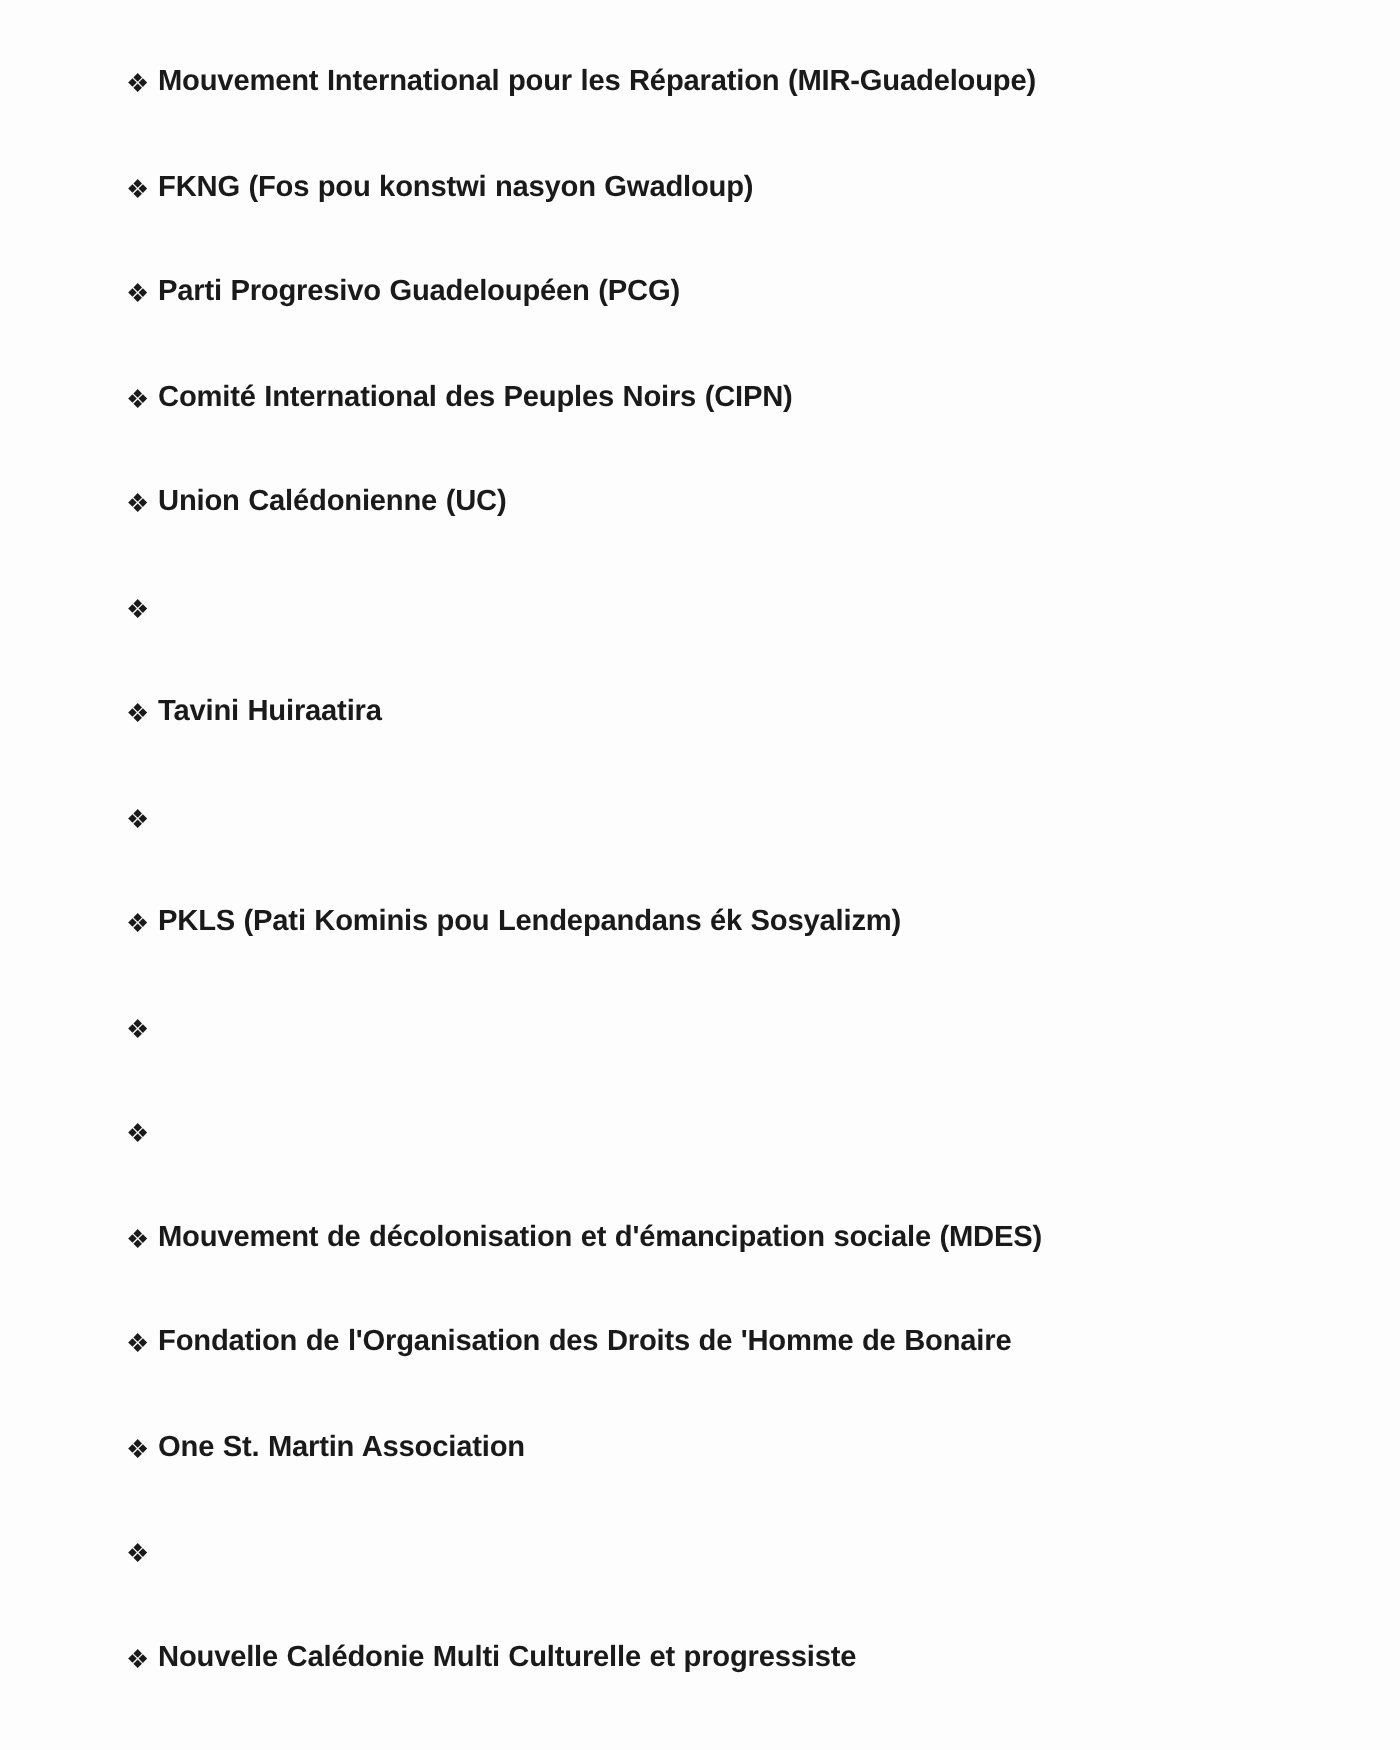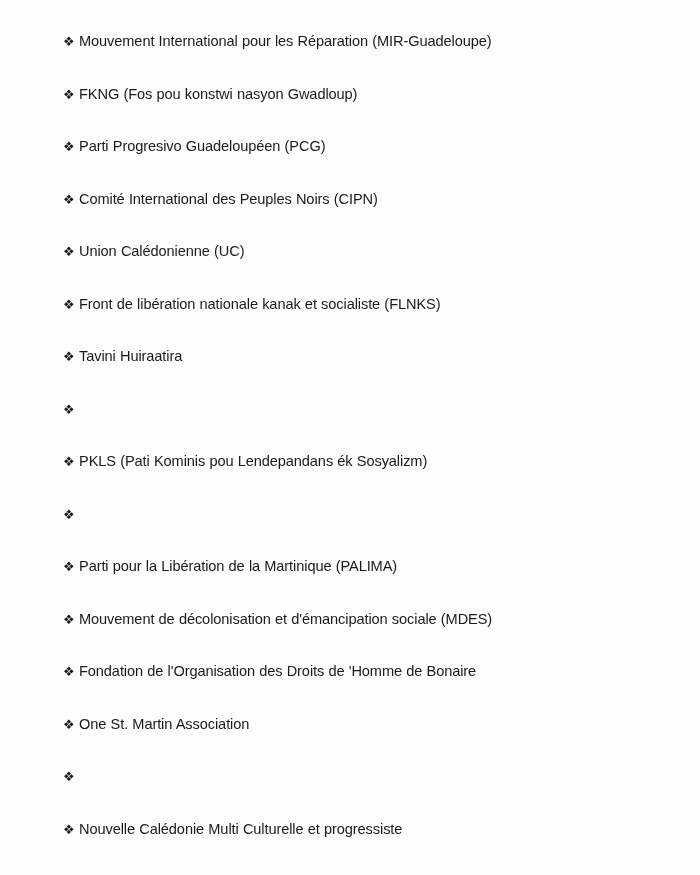--- a/index.html
+++ b/index.html
@@ -50,21 +50,21 @@
     font-size: 13px;
     line-height: 23px;
     color: #1a1a1a;
     text-align: left;
     user-select: none;
   }
 
   .party-label {
     flex: 1 1 auto;
     font-size: 14.6px;
-    font-weight: normal;
+    font-weight: bold;
     line-height: 23px;
     color: #1a1a1a;
     letter-spacing: -0.1px;
     max-width: 540px;
     word-spacing: 0.3px;
   }
 
   
   .party-item.wrap .party-label {
     max-width: 528px;
@@ -90,39 +90,37 @@
       <li class="party-item">
         <span class="bullet">❖</span>
         <span class="party-label">Comité International des Peuples Noirs (CIPN)</span>
       </li>
       <li class="party-item">
         <span class="bullet">❖</span>
         <span class="party-label">Union Calédonienne (UC)</span>
       </li>
       <li class="party-item">
         <span class="bullet">❖</span>
-        <span class="party-label">Front de libération nationale kanak et socialiste (FLNKS)</span>
       </li>
       <li class="party-item">
         <span class="bullet">❖</span>
         <span class="party-label">Tavini Huiraatira</span>
       </li>
       <li class="party-item">
         <span class="bullet">❖</span>
       </li>
       <li class="party-item">
         <span class="bullet">❖</span>
         <span class="party-label">PKLS (Pati Kominis pou Lendepandans ék Sosyalizm)</span>
       </li>
       <li class="party-item wrap">
         <span class="bullet">❖</span>
       </li>
       <li class="party-item">
         <span class="bullet">❖</span>
-        <span class="party-label">Parti pour la Libération de la Martinique (PALIMA)</span>
       </li>
       <li class="party-item">
         <span class="bullet">❖</span>
         <span class="party-label">Mouvement de décolonisation et d'émancipation sociale (MDES)</span>
       </li>
       <li class="party-item">
         <span class="bullet">❖</span>
         <span class="party-label">Fondation de l'Organisation des Droits de 'Homme de Bonaire</span>
       </li>
       <li class="party-item">

